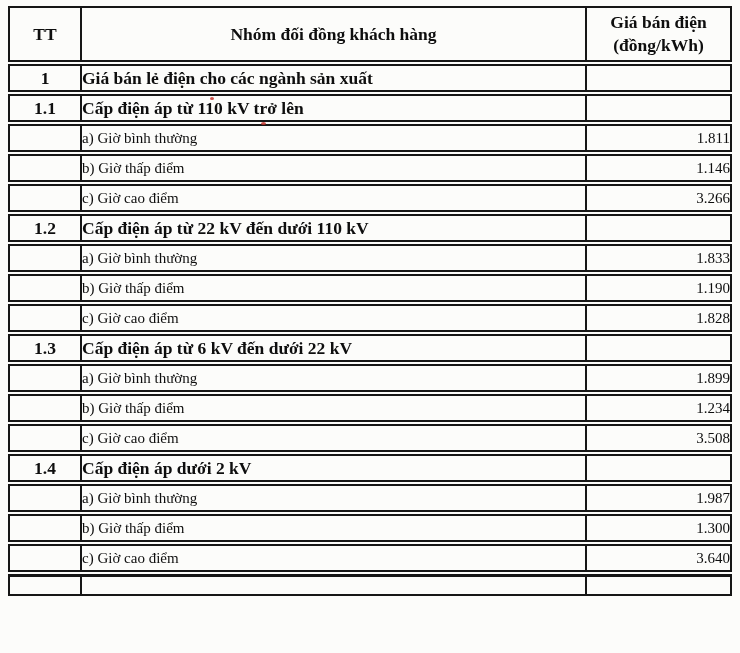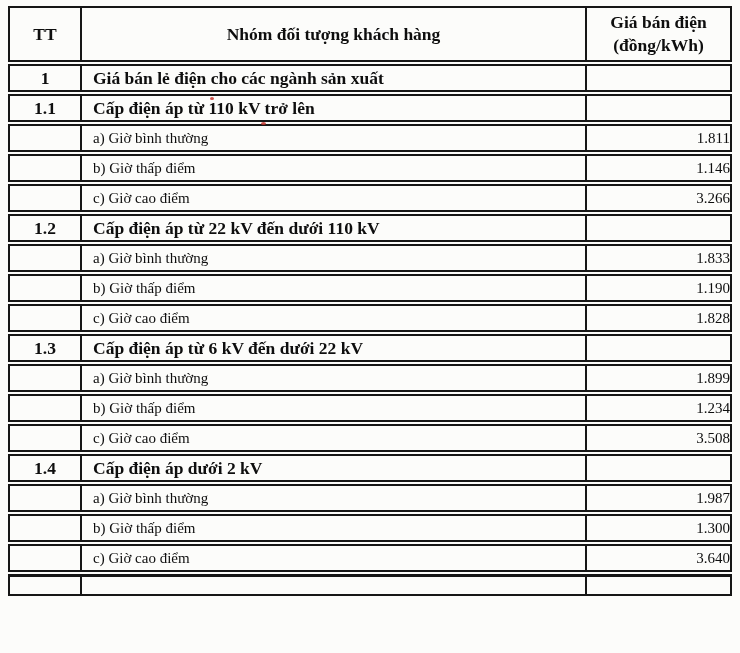--- a/index.html
+++ b/index.html
@@ -45,21 +45,21 @@
     font-weight: bold;
     font-size: 17.5px;
     text-align: center;
     line-height: 1.3;
   }
   tbody td {
     height: 28px;
     font-size: 15px;
   }
   td.tt { text-align: center; font-weight: bold; font-size: 17.5px; }
-  td.label { text-align: left; padding-left: 11px; }
+  td.label { text-align: left; }
   td.price { text-align: right; }
   tr.bold td.label { font-weight: bold; font-size: 17.5px; }
   tbody.partial td { height: 22px; border-top-width: 3px; }
   .artifact {
     position: absolute;
     width: 4px;
     height: 3px;
     border-radius: 50%;
     background: var(--artifact);
     opacity: 0.85;
@@ -74,21 +74,21 @@
 
   <table class="price-table">
     <colgroup>
       <col style="width:74px">
       <col style="width:505px">
       <col style="width:145px">
     </colgroup>
     <thead>
       <tr>
         <th>TT</th>
-        <th>Nhóm đối tượng khách hàng</th>
+        <th>Nhóm đối đồng khách hàng</th>
         <th>
           <span>Giá bán điện</span><br>
           <span>(đồng/kWh)</span>
         </th>
       </tr>
     </thead>
     <tbody>
         <tr class="bold">
           <td class="tt">1</td>
           <td class="label">Giá bán lẻ điện cho các ngành sản xuất</td>

